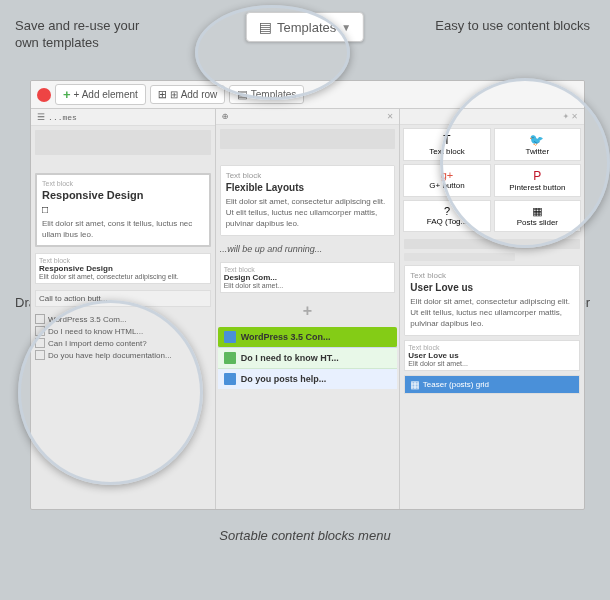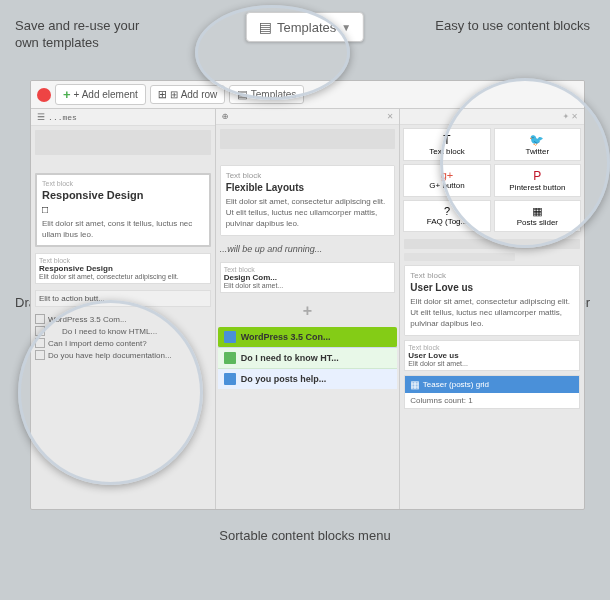--- a/index.html
+++ b/index.html
@@ -137,21 +137,21 @@
     }
 
   </style>
 </head>
 <body>
 
 <div class="annotation" style="top:18px; left:15px;">Save and re-use your<br>own templates</div>
 <div class="annotation" style="top:18px; right:20px;">Easy to use content blocks</div>
 <div class="annotation" style="top:295px; left:15px;">Drag and Drop interface</div>
 <div class="annotation" style="top:295px; right:20px;">Powerful page builder</div>
-<div class="annotation" style="bottom:55px; left:50%; transform:translateX(-50%); white-space:nowrap;">Sortable content blocks menu</div>
+<div class="annotation" style="bottom:55px; left:50%; transform:translateX(-50%); white-space:nowrap;font-style:italic;">Sortable content blocks menu</div>
 
 <div class="templates-circle">
   <button class="templates-btn">
     <span style="font-size:14px;">▤</span>
     <span>Templates</span>
     <span class="templates-dropdown-arrow">▼</span>
   </button>
 </div>
 
 <div class="editor-container">
@@ -196,28 +196,28 @@
       </div>
 
       <div style="display:flex; gap:2px; padding:2px 4px;">
         <div style="flex:1; background:#fff; border:1px solid #ddd; padding:3px;">
           <div style="font-size:7px; color:#aaa;">Text block</div>
           <div style="font-size:8px; font-weight:bold; color:#333;">Responsive Design</div>
           <div style="font-size:7px; color:#666;">Elit dolor sit amet, consectetur adipiscing elit.</div>
         </div>
       </div>
 
-      <div style="margin:4px; padding:3px; background:#f0f0f0; border:1px solid #ddd; font-size:8px; color:#555;">Elit to action butt...</div>
+      <div style="margin:4px; padding:3px; background:#f0f0f0; border:1px solid #ddd; font-size:8px; color:#555;">Call to action butt...</div>
 
       <div style="padding:2px 4px;">
         <div style="font-size:8px; color:#555; display:flex; align-items:center; gap:3px; padding:1px 0;">
           <span style="width:10px;height:10px;border:1px solid #aaa;display:inline-block;"></span>
           <span>WordPress 3.5 Com...</span>
         </div>
-        <div style="font-size:8px; color:#555; display:flex; align-items:center; gap:17px; padding:1px 0;">
+        <div style="font-size:8px; color:#555; display:flex; align-items:center; gap:3px; padding:1px 0;">
           <span style="width:10px;height:10px;border:1px solid #aaa;display:inline-block;"></span>
           <span>Do I need to know HTML...</span>
         </div>
         <div style="font-size:8px; color:#555; display:flex; align-items:center; gap:3px; padding:1px 0;">
           <span style="width:10px;height:10px;border:1px solid #aaa;display:inline-block;"></span>
           <span>Can I import demo content?</span>
         </div>
         <div style="font-size:8px; color:#555; display:flex; align-items:center; gap:3px; padding:1px 0;">
           <span style="width:10px;height:10px;border:1px solid #aaa;display:inline-block;"></span>
           <span>Do you have help documentation...</span>
@@ -316,21 +316,20 @@
         <div style="font-size:7px; color:#aaa;">Text block</div>
         <div style="font-size:8px; font-weight:bold; color:#333;">User Love us</div>
         <div style="font-size:7px; color:#666;">Elit dolor sit amet...</div>
       </div>
 
       <div style="margin:4px; background:#fff; border:1px solid #ddd;">
         <div style="background:#4a90d9; color:#fff; padding:3px 5px; font-size:8px; display:flex; align-items:center; gap:3px;">
           <span style="font-size:10px;">▦</span>
           <span>Teaser (posts) grid</span>
         </div>
-        <div style="padding:3px 5px; font-size:8px; color:#666;">Columns count: 1</div>
       </div>
     </div>
 
   </div>
 </div>
 
 <div class="circle-callout" style="top:5px; left:195px; width:155px; height:95px; border-color:rgba(200,210,220,0.95); background:rgba(255,255,255,0.05);"></div>
 
 <div class="circle-callout" style="top:78px; right:0px; width:170px; height:170px; border-color:rgba(200,210,220,0.95); background:rgba(255,255,255,0.05);"></div>
 

